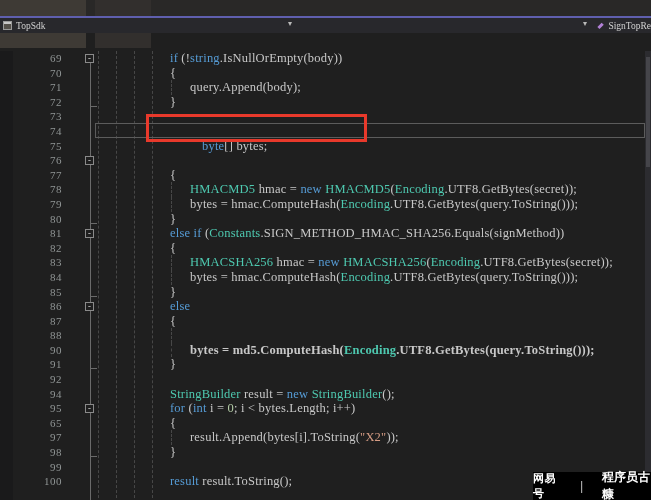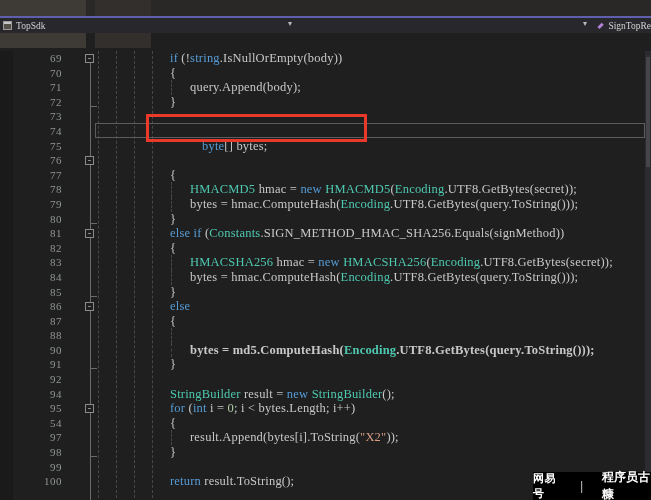--- a/index.html
+++ b/index.html
@@ -205,40 +205,40 @@
         <div class="row">
           <div class="lnum">94</div>
           <div class="ltext" style="left: 170px;"><span class="c-ty">StringBuilder</span><span class="c-pl"> result = </span><span class="c-kw">new</span><span class="c-pl"> </span><span class="c-ty">StringBuilder</span><span class="c-pl">();</span></div>
         </div>
         <div class="row">
           <div class="lnum">95</div>
           <div class="foldbox">-</div>
           <div class="ltext" style="left: 170px;"><span class="c-kw">for</span><span class="c-pl"> (</span><span class="c-kw">int</span><span class="c-pl"> i = </span><span class="c-nu">0</span><span class="c-pl">; i &lt; bytes.Length; i++)</span></div>
         </div>
         <div class="row">
-          <div class="lnum">54</div>
+          <div class="lnum">65</div>
           <div class="ltext" style="left: 170px;"><span class="c-pl">{</span></div>
         </div>
         <div class="row">
           <div class="lnum">97</div>
           <div class="g2"></div>
           <div class="ltext" style="left: 190px;"><span class="c-pl">result.Append(bytes[i].ToString(</span><span class="c-st">"X2"</span><span class="c-pl">));</span></div>
         </div>
         <div class="row">
           <div class="lnum">98</div>
           <div class="foldtick"></div>
           <div class="ltext" style="left: 170px;"><span class="c-pl">}</span></div>
         </div>
         <div class="row">
           <div class="lnum">99</div>
           <div class="ltext" style="left: 170px;"></div>
         </div>
         <div class="row">
           <div class="lnum">100</div>
-          <div class="ltext" style="left: 170px;"><span class="c-kw">return</span><span class="c-pl"> result.ToString();</span></div>
+          <div class="ltext" style="left: 170px;"><span class="c-kw">result</span><span class="c-pl"> result.ToString();</span></div>
         </div>
       </div>
     <div class="redbox"></div>
     <div class="scrollbar">
       <div class="thumb"></div>
     </div>
   </div>
 
   <div class="watermark">
     <span class="wm-brand">网易号</span>

